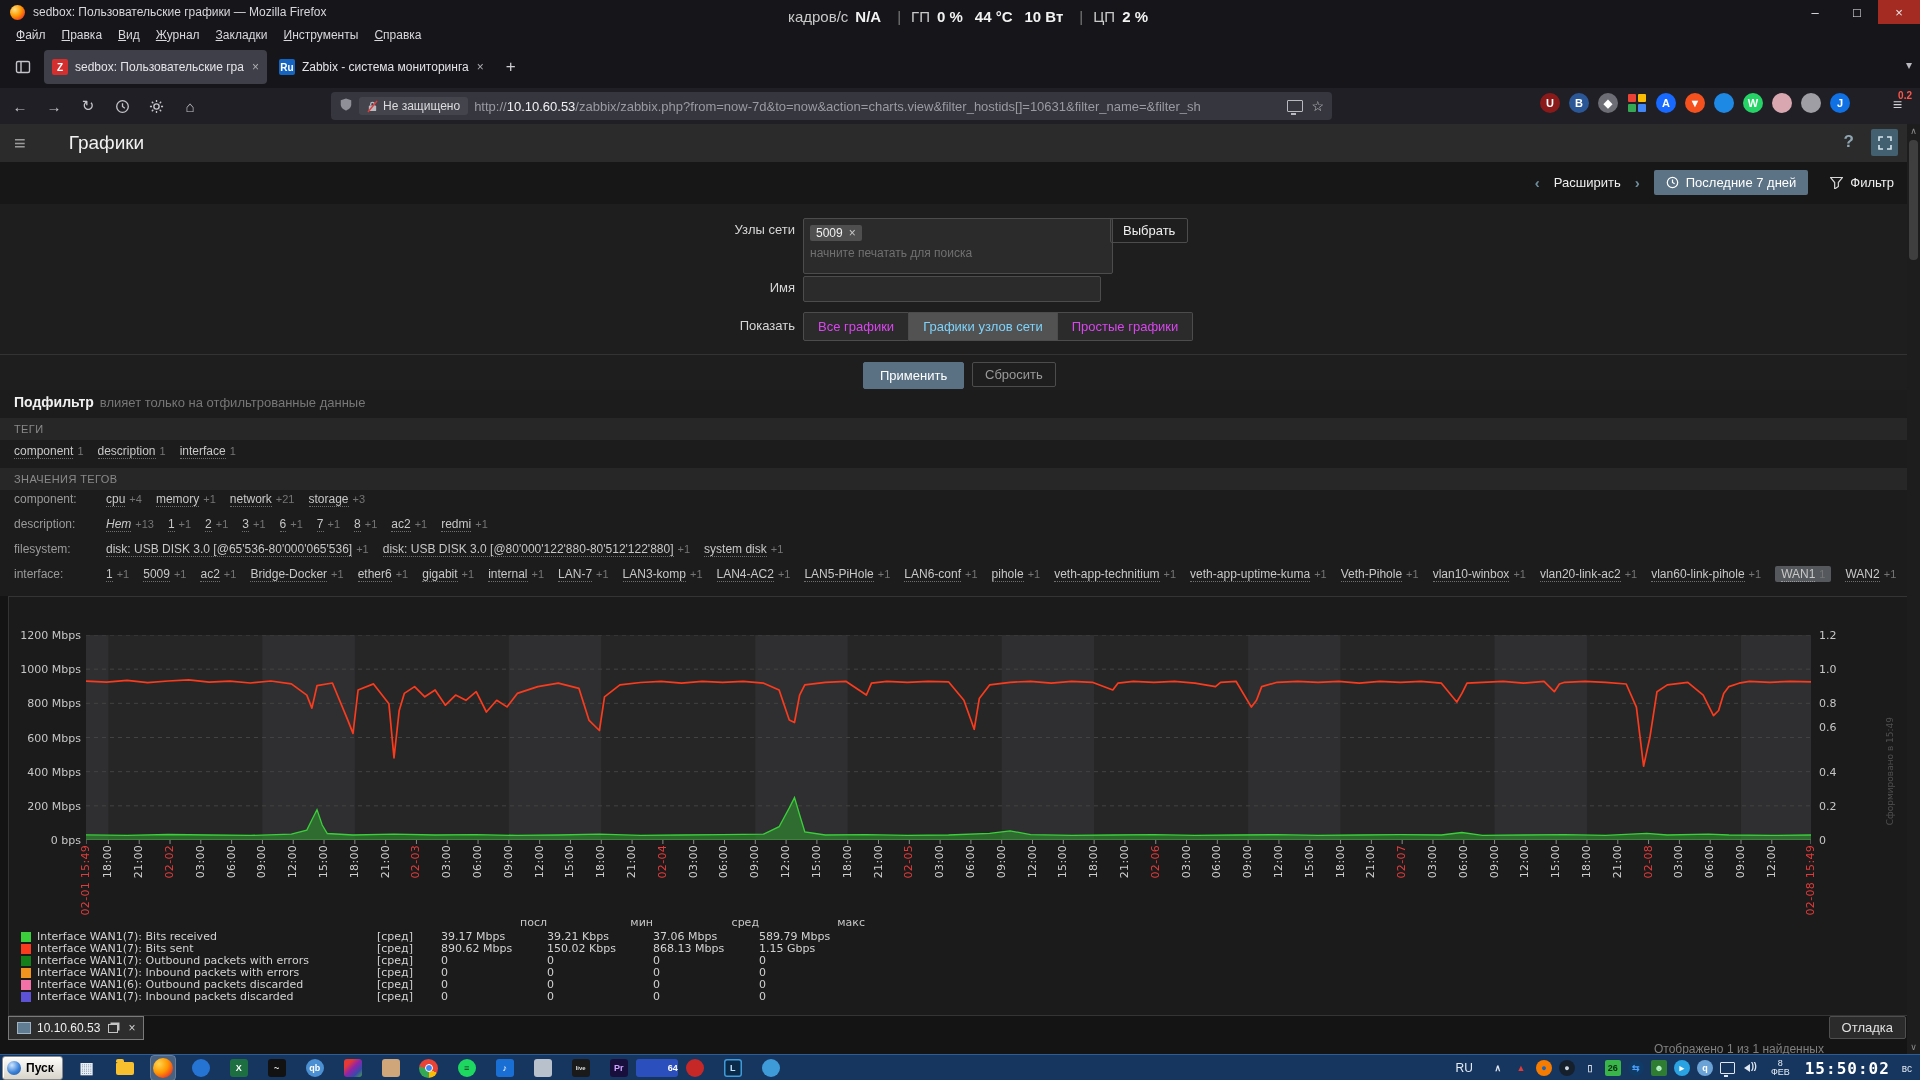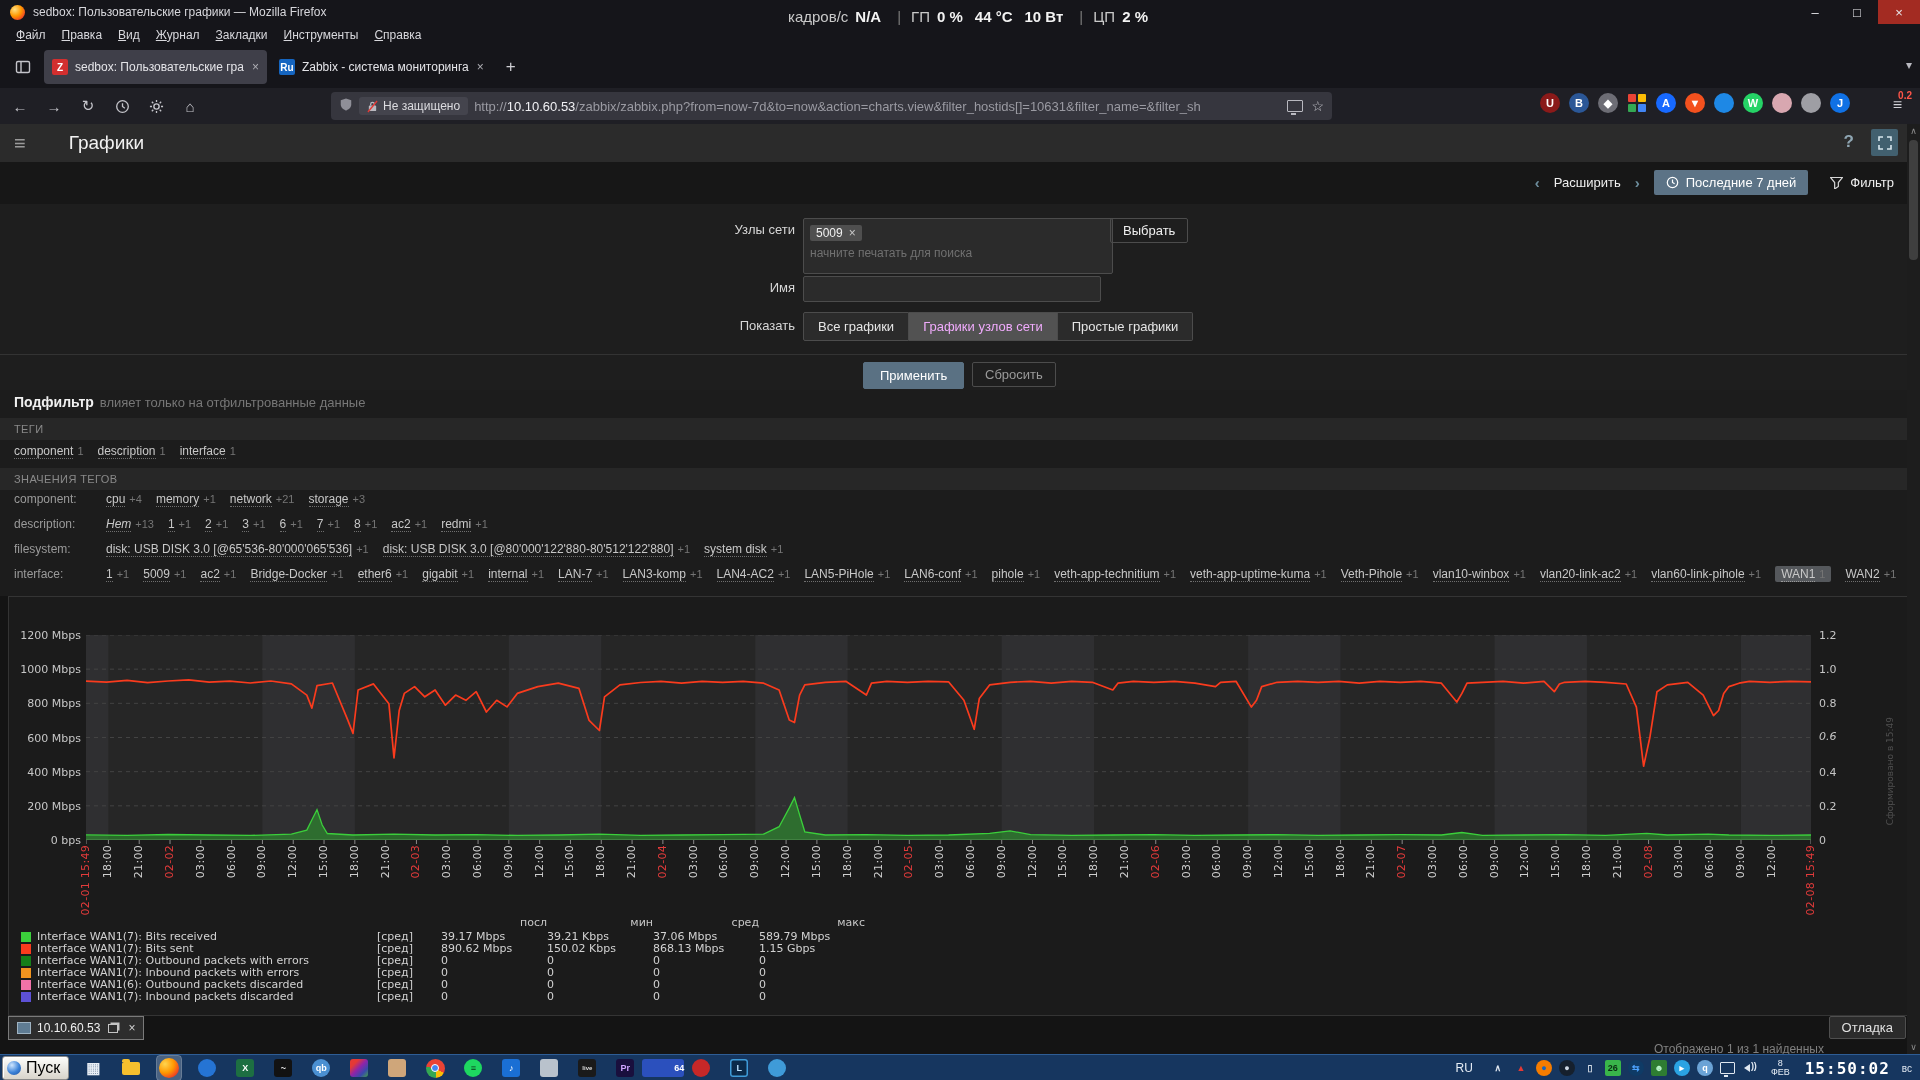--- a/index.html
+++ b/index.html
@@ -72,24 +72,24 @@
   .multisel{position:absolute;left:803px;top:14px;width:296px;height:46px;background:#2b2b2b;border:1px solid #4c4c4c;border-radius:2px;padding:4px 6px;}
   .chip{display:inline-flex;align-items:center;background:#4f4f4f;border-radius:2px;color:#f0f0f0;font-size:12px;padding:1px 6px;}
   .chip .x{margin-left:6px;color:#c9c9c9;}
   .ms-ph{display:block;color:#707070;font-size:12px;margin-top:5px;}
   .btn-outline{background:transparent;border:1px solid #4c4c4c;border-radius:2px;color:#f0f0f0;font-size:13px;
     font-family:"Liberation Sans",sans-serif;padding:4px 12px;}
   .sel-btn{position:absolute;left:1110px;top:14px;}
   .f-input{position:absolute;left:803px;top:72px;width:284px;height:24px;background:#2b2b2b;border:1px solid #4c4c4c;border-radius:2px;
     color:#f0f0f0;font-size:13px;padding:0 6px;font-family:"Liberation Sans",sans-serif;}
   .seg{position:absolute;left:803px;top:108px;display:flex;}
-  .seg-btn{border:1px solid #4c4c4c;border-left-width:0;color:#e5e5e5;font-size:13px;padding:6px 14px;background:#2b2b2b;}
+  .seg-btn{border:1px solid #4c4c4c;border-left-width:0;color:#d946ef;font-size:13px;padding:6px 14px;background:#2b2b2b;}
   .seg-btn:first-child{border-left-width:1px;border-radius:2px 0 0 2px;}
   .seg-btn:last-child{border-radius:0 2px 2px 0;}
-  .seg-btn.on{background:#525252;color:#f0abfc;}
+  .seg-btn.on{background:#525252;color:#7dd3fc;}
   .f-divider{position:absolute;left:0;top:150px;width:1920px;border-top:1px solid #333;}
   .btn-primary{background:#5a7183;border:1px solid #5a7183;border-radius:2px;color:#fff;font-size:13px;
     font-family:"Liberation Sans",sans-serif;padding:5px 16px;}
   .apply-btn{position:absolute;left:863px;top:158px;}
   .reset-btn{position:absolute;left:972px;top:158px;color:#9a9a9a;}
   
   .zbx-sub{position:absolute;left:0;top:266px;width:1920px;height:206px;background:#1c1c1c;}
   .sub-title{position:absolute;left:14px;top:4px;font-size:14px;color:#f0f0f0;font-weight:bold;}
   .sub-subtitle{color:#777;font-weight:normal;margin-left:6px;font-size:13px;}
   .stripe{position:absolute;left:0;width:1920px;height:22px;background:#272727;color:#8a8a8a;font-size:11px;
@@ -134,21 +134,21 @@
   .pg-scroll{position:absolute;right:0;top:0;width:13px;height:930px;background:#1d1d1d;}
   .pg-scroll .thumb{position:absolute;left:2px;top:16px;width:9px;height:120px;background:#3f3f3f;border-radius:4px;}
   .pg-arrow{position:absolute;left:0;width:13px;text-align:center;color:#8b8b8b;font-size:9px;}
   
   .taskbar{position:absolute;left:0;top:1054px;width:1920px;height:26px;background:#16365f;border-top:1px solid #2e5d95;
     display:flex;align-items:center;z-index:60;}
   .start-btn{height:22px;margin:0 6px 0 2px;background:linear-gradient(#fdfdfb,#d8d4cb);border:1px solid #8a8a8a;
     border-radius:3px;box-shadow:inset 1px 1px 0 #fff;display:flex;align-items:center;padding:0 8px 0 4px;}
   .start-orb{width:14px;height:14px;border-radius:50%;margin-right:5px;
     background:radial-gradient(circle at 35% 30%,#cfe6ff,#3b82d8 55%,#1b4f9e);}
-  .start-btn span{font-size:16px;font-weight:normal;color:#000;}
+  .start-btn span{font-size:12px;font-weight:bold;color:#000;}
   .apps{display:flex;align-items:center;gap:14px;margin-left:6px;}
   .app{width:24px;height:24px;display:flex;align-items:center;justify-content:center;font-size:12px;font-weight:bold;border-radius:3px;}
   .app .inner-sq{width:18px;height:18px;border-radius:3px;display:flex;align-items:center;justify-content:center;}
   .app.active-app{background:rgba(255,255,255,.22);outline:1px solid rgba(255,255,255,.35);}
   .folder-ico{width:18px;height:13px;background:#f6c02e;border-radius:2px;position:relative;}
   .folder-ico:before{content:"";position:absolute;left:0;top:-3px;width:8px;height:3px;background:#f6c02e;border-radius:2px 2px 0 0;}
   .ffx-ico{width:20px;height:20px;border-radius:50%;background:radial-gradient(circle at 30% 30%,#ffd54f,#ff9800 45%,#f4511e 70%,#b71c1c);}
   .chrome-ico{width:19px;height:19px;border-radius:50%;position:relative;
     background:conic-gradient(#ea4335 0 33%,#fbbc05 0 50%,#34a853 0 78%,#ea4335 0);}
   .chrome-ico:after{content:"";position:absolute;left:5.5px;top:5.5px;width:8px;height:8px;border-radius:50%;
@@ -441,21 +441,21 @@
           <span class="ylab left" style="top: 100.333px;">800 Mbps</span>
           <span class="ylab left" style="top: 134.5px;">600 Mbps</span>
           <span class="ylab left" style="top: 168.667px;">400 Mbps</span>
           <span class="ylab left" style="top: 202.833px;">200 Mbps</span>
           <span class="ylab left" style="top: 237px;">0 bps</span>
         </div>
       <div id="ylright">
           <span class="ylab right" style="top: 32px;">1.2</span>
           <span class="ylab right" style="top: 66.1667px;">1.0</span>
           <span class="ylab right" style="top: 100.333px;">0.8</span>
-          <span class="ylab right" style="top: 133px; font-style: italic;">0.6</span>
+          <span class="ylab right" style="top: 124px;">0.6</span>
           <span class="ylab right" style="top: 168.667px;">0.4</span>
           <span class="ylab right" style="top: 202.833px;">0.2</span>
           <span class="ylab right" style="top: 237px;">0</span>
         </div>
       <div id="xlabels">
           <span class="xlab red" style="left: 70px; top: 248px;">02-01 15:49</span>
           <span class="xlab" style="left: 92.4147px; top: 248px;">18:00</span>
           <span class="xlab" style="left: 123.218px; top: 248px;">21:00</span>
           <span class="xlab red" style="left: 154.022px; top: 248px;">02-02</span>
           <span class="xlab" style="left: 184.825px; top: 248px;">03:00</span>

